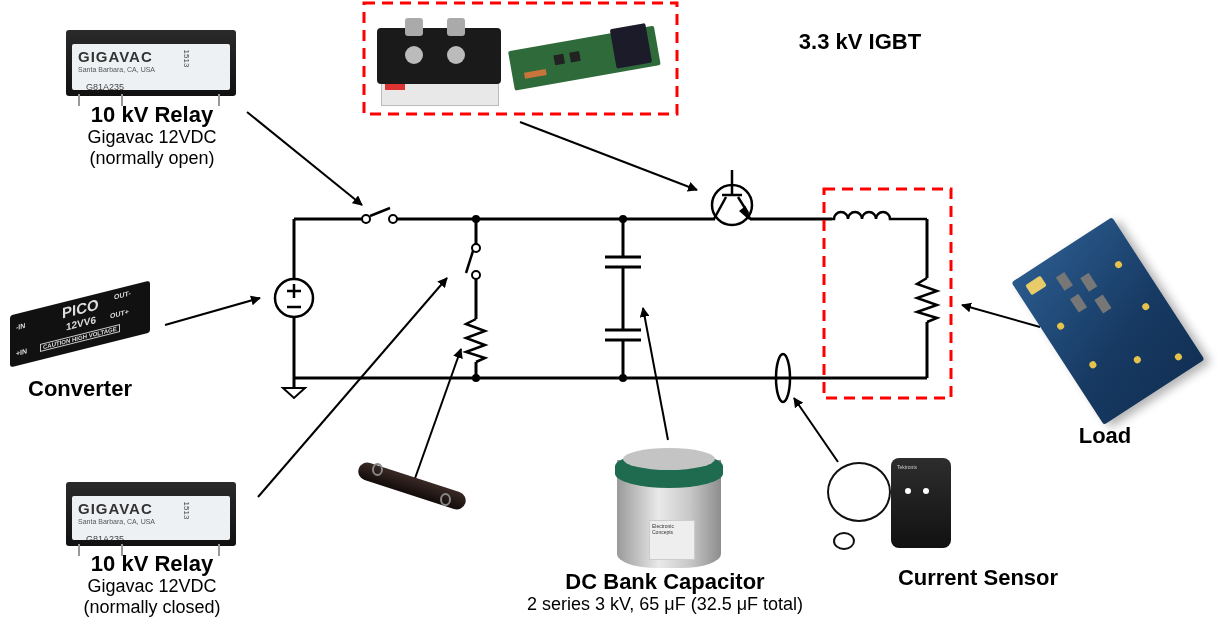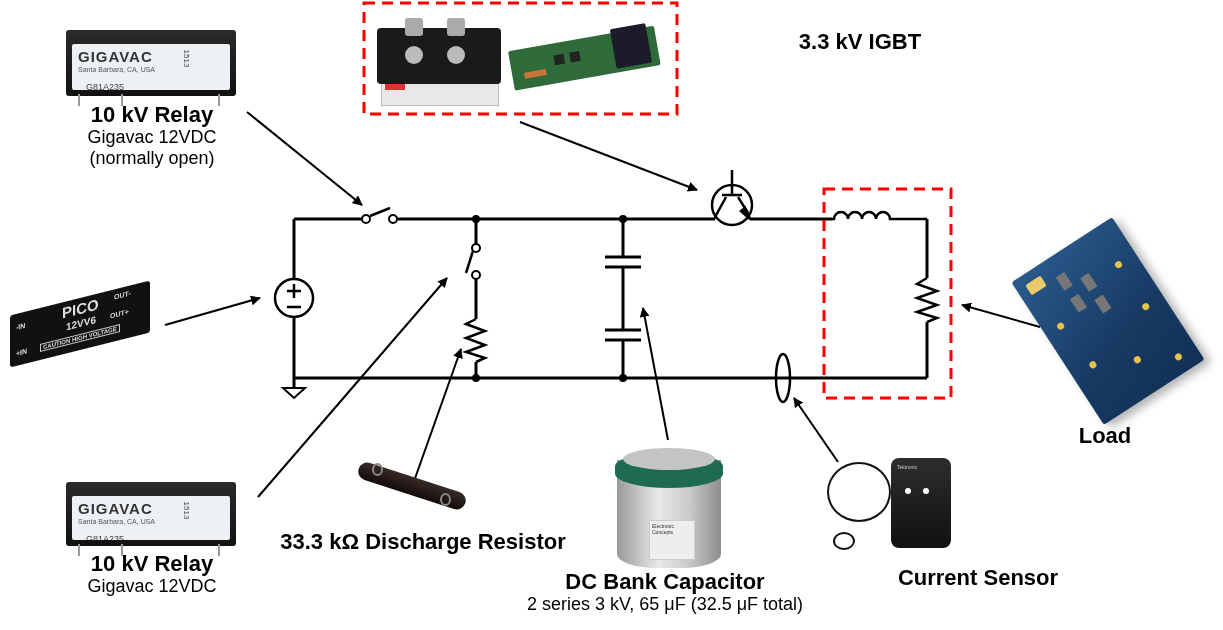--- a/index.html
+++ b/index.html
@@ -221,29 +221,30 @@
   <div class="title">10 kV Relay</div>
   <div class="sub">Gigavac 12VDC</div>
   <div class="sub">(normally  open)</div>
 </div>
 
 <div class="lbl" style="left:700px; top:29px; width:320px;">
   <div class="title">3.3 kV IGBT</div>
 </div>
 
 <div class="lbl" style="left:0px; top:376px; width:160px;">
+  <div class="title">Converter</div>
 </div>
 
 <div class="lbl" style="left:52px; top:551px; width:200px;">
   <div class="title">10 kV Relay</div>
   <div class="sub">Gigavac 12VDC</div>
+  <div class="sub">(normally  closed)</div>
 </div>
 
 <div class="lbl" style="left:258px; top:529px; width:330px;">
-  <div class="title">33.3 kΩ Discharge Resistor</div>
 </div>
 
 <div class="lbl" style="left:480px; top:569px; width:370px;">
   <div class="title">DC Bank Capacitor</div>
   <div class="sub">2 series 3 kV, 65 μF (32.5 μF total)</div>
 </div>
 
 <div class="lbl" style="left:838px; top:565px; width:280px;">
   <div class="title">Current Sensor</div>
 </div>

